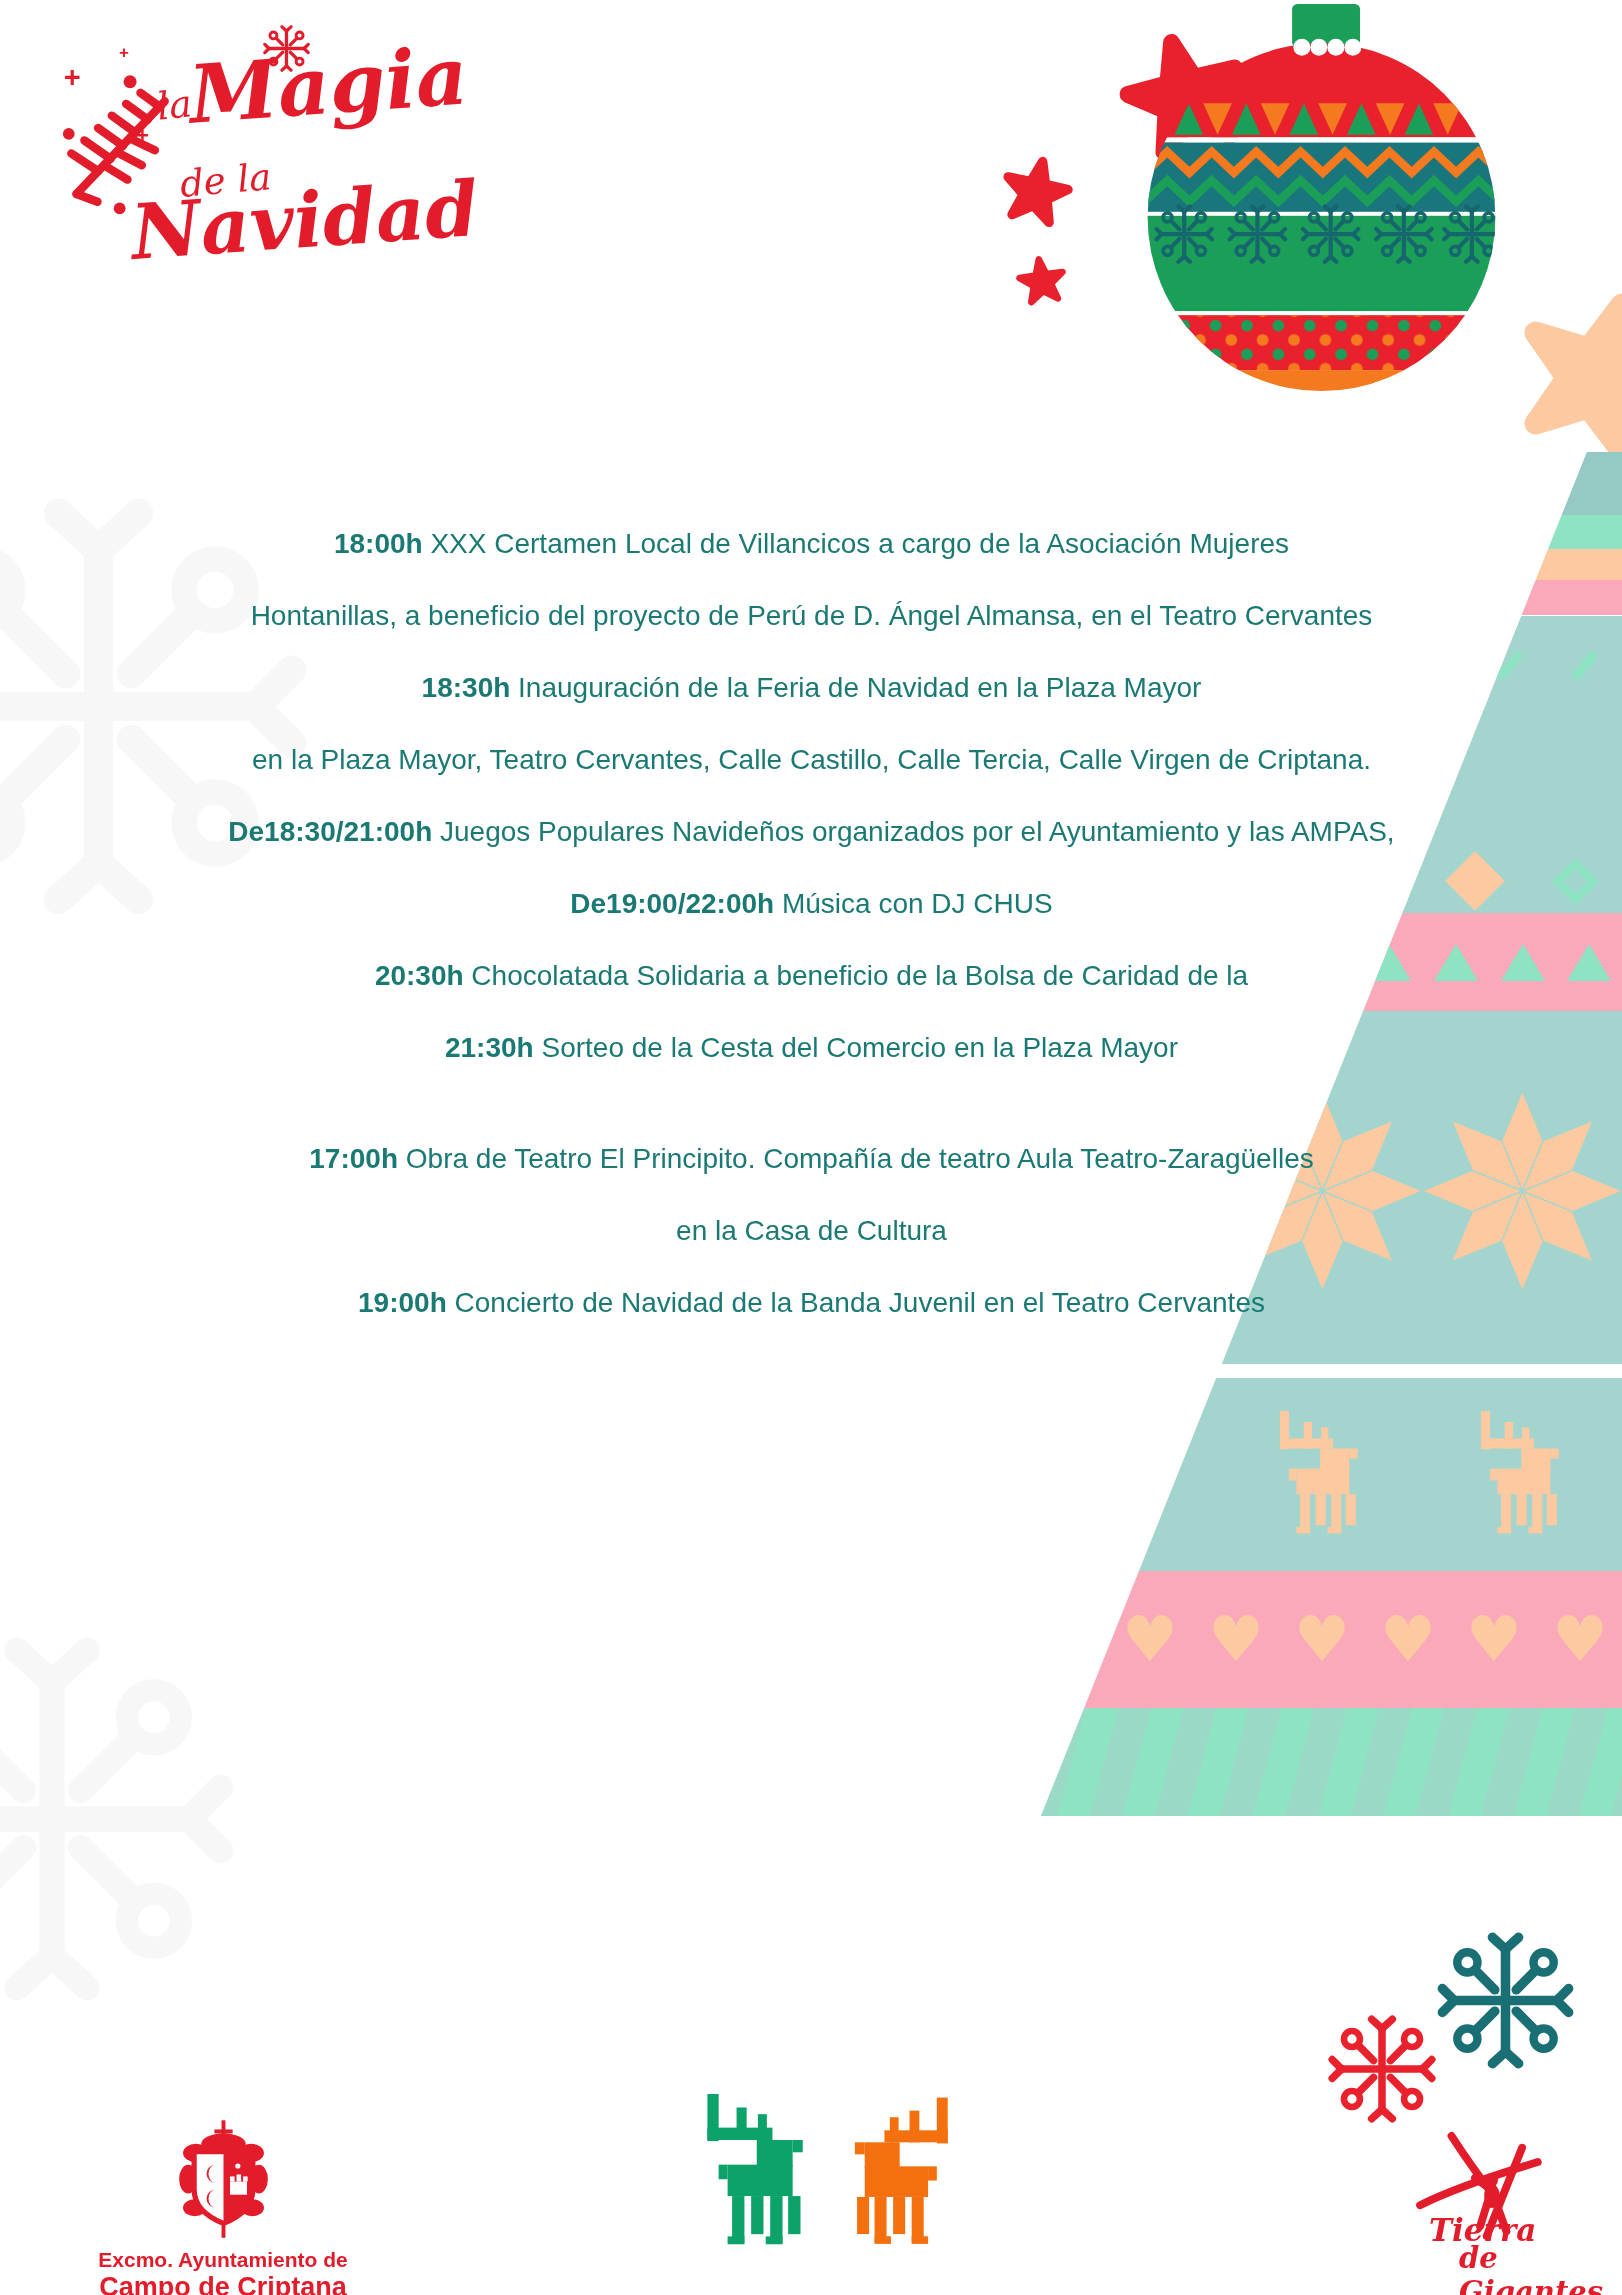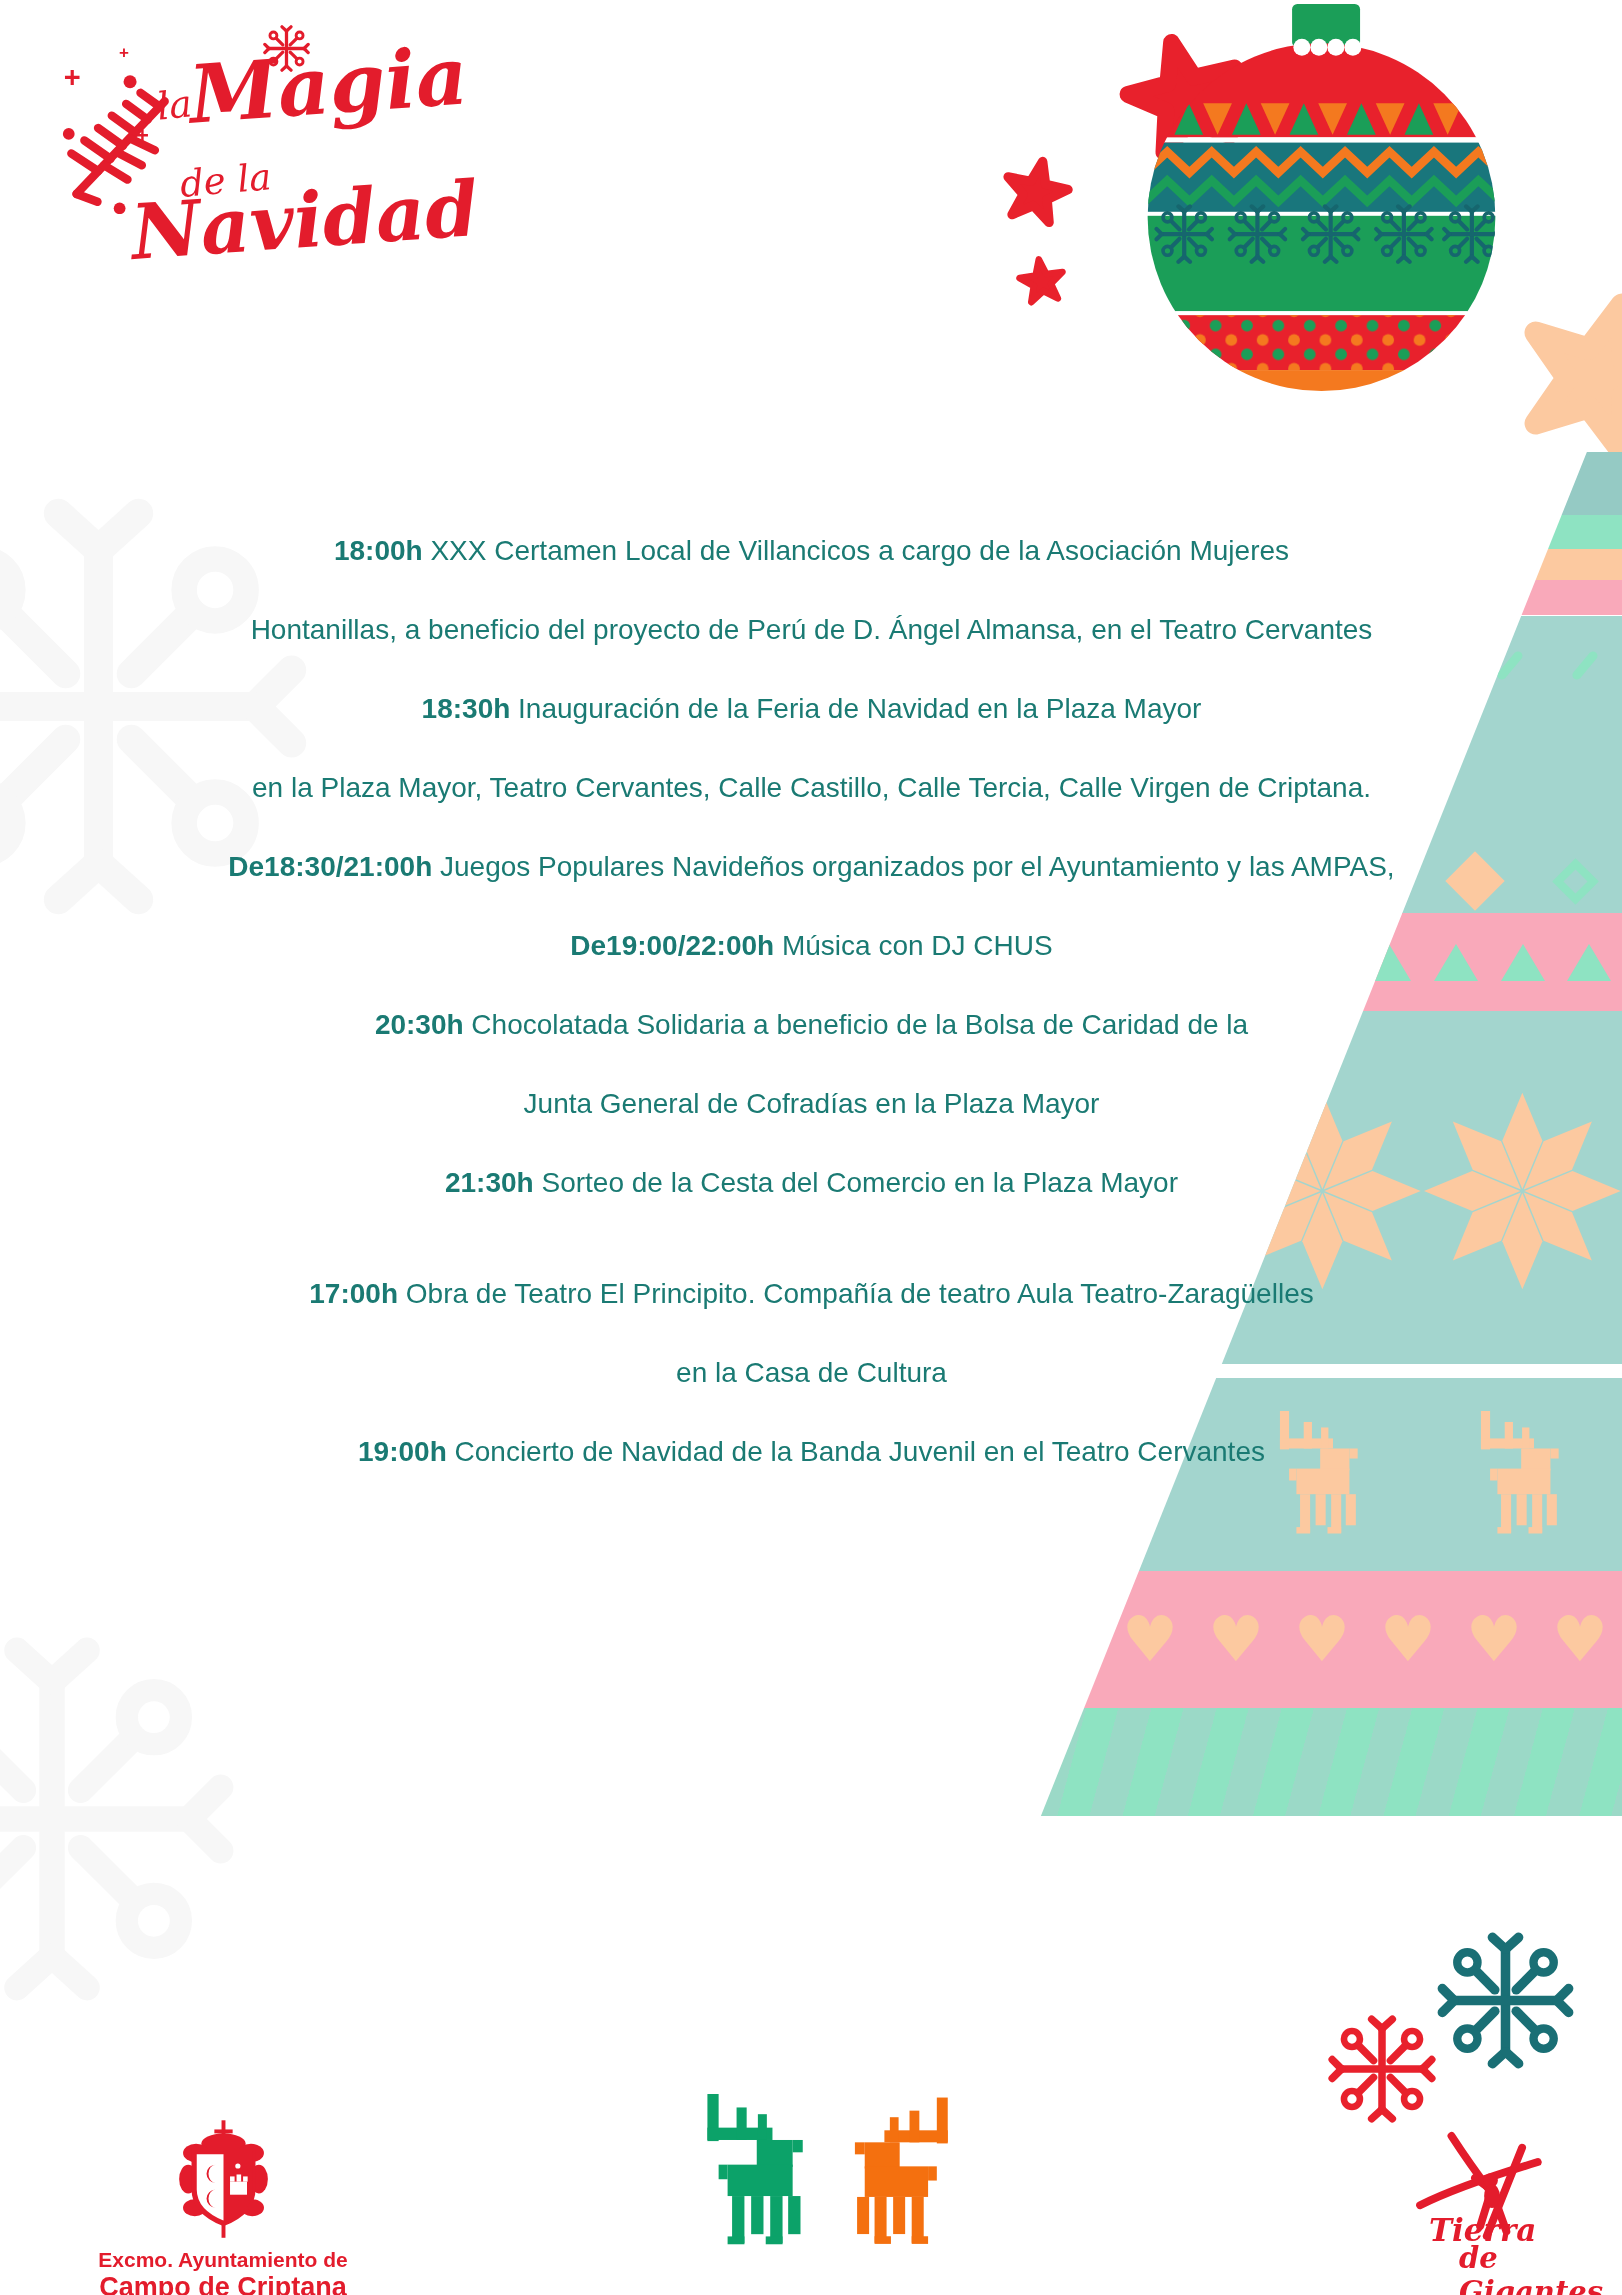--- a/index.html
+++ b/index.html
@@ -66,21 +66,21 @@
   .wm{color:var(--watermark);position:absolute;}
   .wm1{left:-111px;top:497px;}
   .wm2{left:-131px;top:1636px;}
   .fl-teal{position:absolute;left:1437px;top:1932px;}
   .fl-red{position:absolute;left:1328px;top:2015px;color:var(--red);}
 
   
   #schedule{position:absolute;top:503px;left:0;width:1623px;}
   .day h2{margin:0;height:80px;line-height:80px;text-align:center;
           font-size:47px;font-weight:bold;color:var(--teal_title);letter-spacing:0.7px;}
-  .day p{margin:16px;height:63px;line-height:63px;text-align:center;white-space:nowrap;
+  .day p{margin:9px;height:63px;line-height:63px;text-align:center;white-space:nowrap;
          font-size:28px;color:var(--teal_body);}
   .day p b{font-weight:700;}
   .day:nth-of-type(2){margin-top:48px;}
   .day:nth-of-type(3){margin-top:50px;}
 
   
   .deer-bottom{position:absolute;}
   .deer-green{left:705px;top:2094px;color:var(--deer_green);}
   .deer-orange{left:845px;top:2097px;color:var(--deer_orange);transform:scaleX(-1);}
 
@@ -353,21 +353,20 @@
 
 <main id="schedule" data-name="event-schedule">
     <section class="day" data-name="day-section">
       <p data-name="event-line"><b data-name="event-time">18:00h</b><span data-name="event-text"> XXX Certamen Local de Villancicos a cargo de la Asociación Mujeres</span></p>
       <p data-name="event-line"><span data-name="event-text">Hontanillas, a beneficio del proyecto de Perú de D. Ángel Almansa, en el Teatro Cervantes</span></p>
       <p data-name="event-line"><b data-name="event-time">18:30h</b><span data-name="event-text"> Inauguración de la Feria de Navidad en la Plaza Mayor</span></p>
       <p data-name="event-line"><span data-name="event-text">en la Plaza Mayor, Teatro Cervantes, Calle Castillo, Calle Tercia, Calle Virgen de Criptana.</span></p>
       <p data-name="event-line"><b data-name="event-time">De18:30/21:00h</b><span data-name="event-text"> Juegos Populares Navideños organizados por el Ayuntamiento y las AMPAS,</span></p>
       <p data-name="event-line"><b data-name="event-time">De19:00/22:00h</b><span data-name="event-text"> Música con DJ CHUS</span></p>
       <p data-name="event-line"><b data-name="event-time">20:30h</b><span data-name="event-text"> Chocolatada Solidaria a beneficio de la Bolsa de Caridad de la</span></p>
-      <p data-name="event-line"><span data-name="event-text">Junta General de Cofradías en la Plaza Mayor</span></p>
       <p data-name="event-line"><b data-name="event-time">21:30h</b><span data-name="event-text"> Sorteo de la Cesta del Comercio en la Plaza Mayor</span></p>
     </section>
     <section class="day" data-name="day-section">
       <p data-name="event-line"><b data-name="event-time">17:00h</b><span data-name="event-text"> Obra de Teatro El Principito. Compañía de teatro Aula Teatro-Zaragüelles</span></p>
       <p data-name="event-line"><span data-name="event-text">en la Casa de Cultura</span></p>
       <p data-name="event-line"><b data-name="event-time">19:00h</b><span data-name="event-text"> Concierto de Navidad de la Banda Juvenil en el Teatro Cervantes</span></p>
     </section>
   </main>
 
 <svg class="flake fl-teal" data-name="snowflake-icon" width="137" height="137" viewBox="0 0 210 210">

